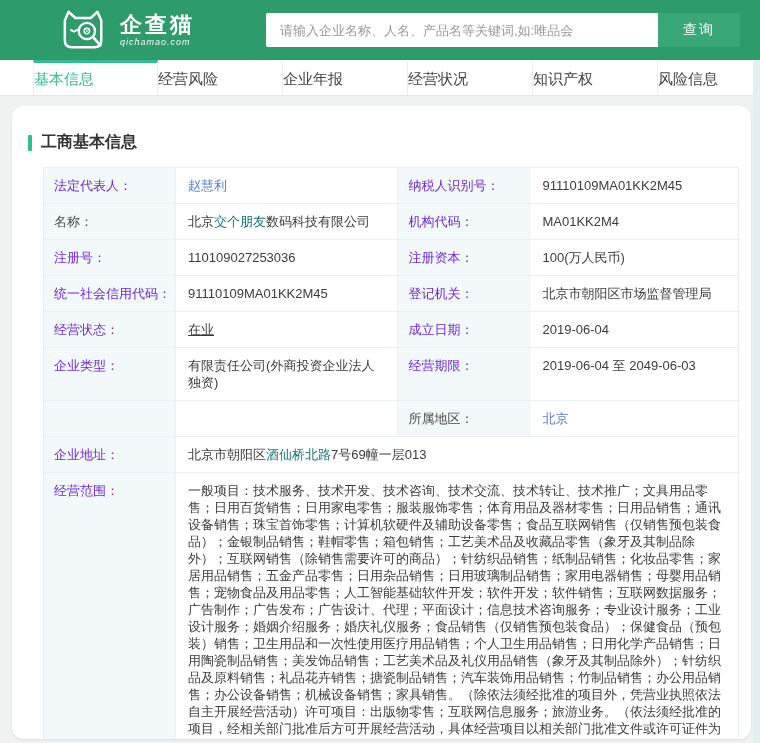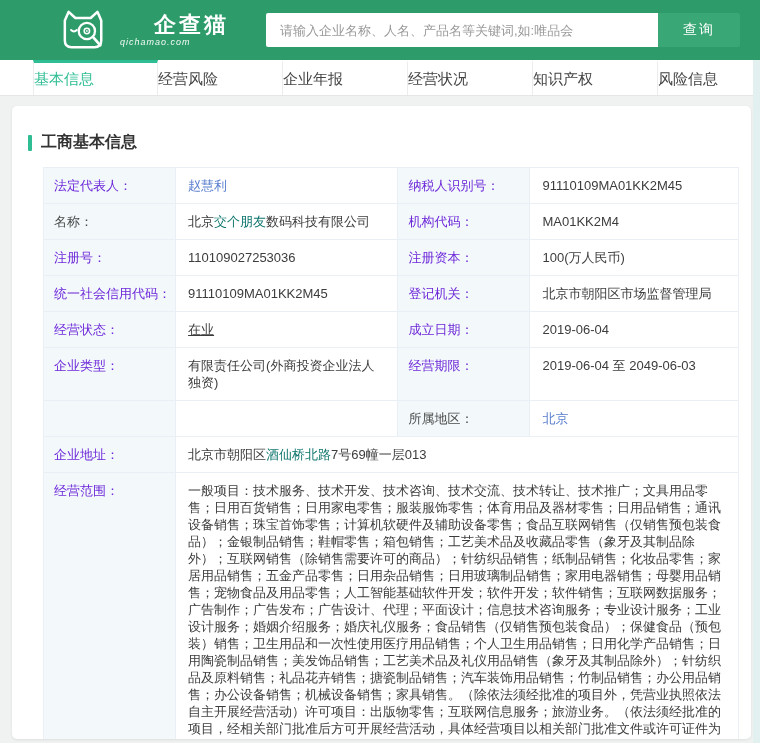--- a/index.html
+++ b/index.html
@@ -4,21 +4,21 @@
 <style>
   * { margin:0; padding:0; box-sizing:border-box; }
   html,body { width:760px; height:743px; overflow:hidden;
     font-family:"Liberation Sans","DejaVu Sans",sans-serif; background:#eff2f1; }
 
   
   .header { height:60px; background:#2d9c6a; display:flex; align-items:center; position:relative; }
   .logo { display:flex; align-items:center; margin-left:58px; cursor:pointer; }
   .logo svg { display:block; }
   .brand-text { margin-left:10px; color:#fff; }
-  .brand-name { font-size:22px; font-weight:bold; letter-spacing:3px; line-height:24px;margin-left:34px; }
+  .brand-name { font-size:22px; font-weight:bold; letter-spacing:3px; line-height:24px; }
   .brand-domain { font-size:9px; letter-spacing:1px; opacity:.95;font-style:italic; }
   .search { margin-left:auto; margin-right:20px; display:flex; height:34px; }
   .search input { width:392px; height:34px; border:none; outline:none; padding:12px 14px;
     font-size:13px; color:#333; border-radius:2px 0 0 2px;
     font-family:"Liberation Sans","DejaVu Sans",sans-serif; }
   .search input::placeholder { color:#999; }
   .search button { width:82px; height:34px; border:none; background:#3aa876; color:#fff;
     font-size:14px; cursor:pointer; border-radius:0 2px 2px 0; letter-spacing:2px;
     font-family:Liberation Mono, monospace; }
 
@@ -29,21 +29,21 @@
     line-height:32px; border-top:3px solid transparent; border-right:1px solid #ececec;
     cursor:pointer; background:#fff; }
   .tab.first { border-left:1px solid #ececec; }
   .tab.active { color:#2fbe94; border-top-color:#2fbe94; }
 
   
   .scroll-strip { position:absolute; right:0; top:60px; width:7px; height:683px;
     background:#e2f1ef; z-index:5; }
 
   
-  .card { margin:10px 9px 0 12px; background:#fff; border-radius:5px;
+  .card { margin:10px 9px 0 12px; background:#fff; border-radius:12px;
     box-shadow:0 1px 3px rgba(0,0,0,.08); padding:26px 12px 14px 16px; height:633px;
     overflow:hidden; }
   .section-title { font-size:16px; font-weight:bold; color:#333; display:flex; align-items:center; }
   .section-bar { display:inline-block; width:4px; height:16px; background:#2fbe94;
     margin-right:9px; border-radius:1px; }
 
   
   table.info { border-collapse:collapse; width:calc(100% - 15px); margin:14px 0 0 15px;
     table-layout:fixed; }
   table.info th, table.info td { border:1px solid #eaeff5; font-size:13px;

